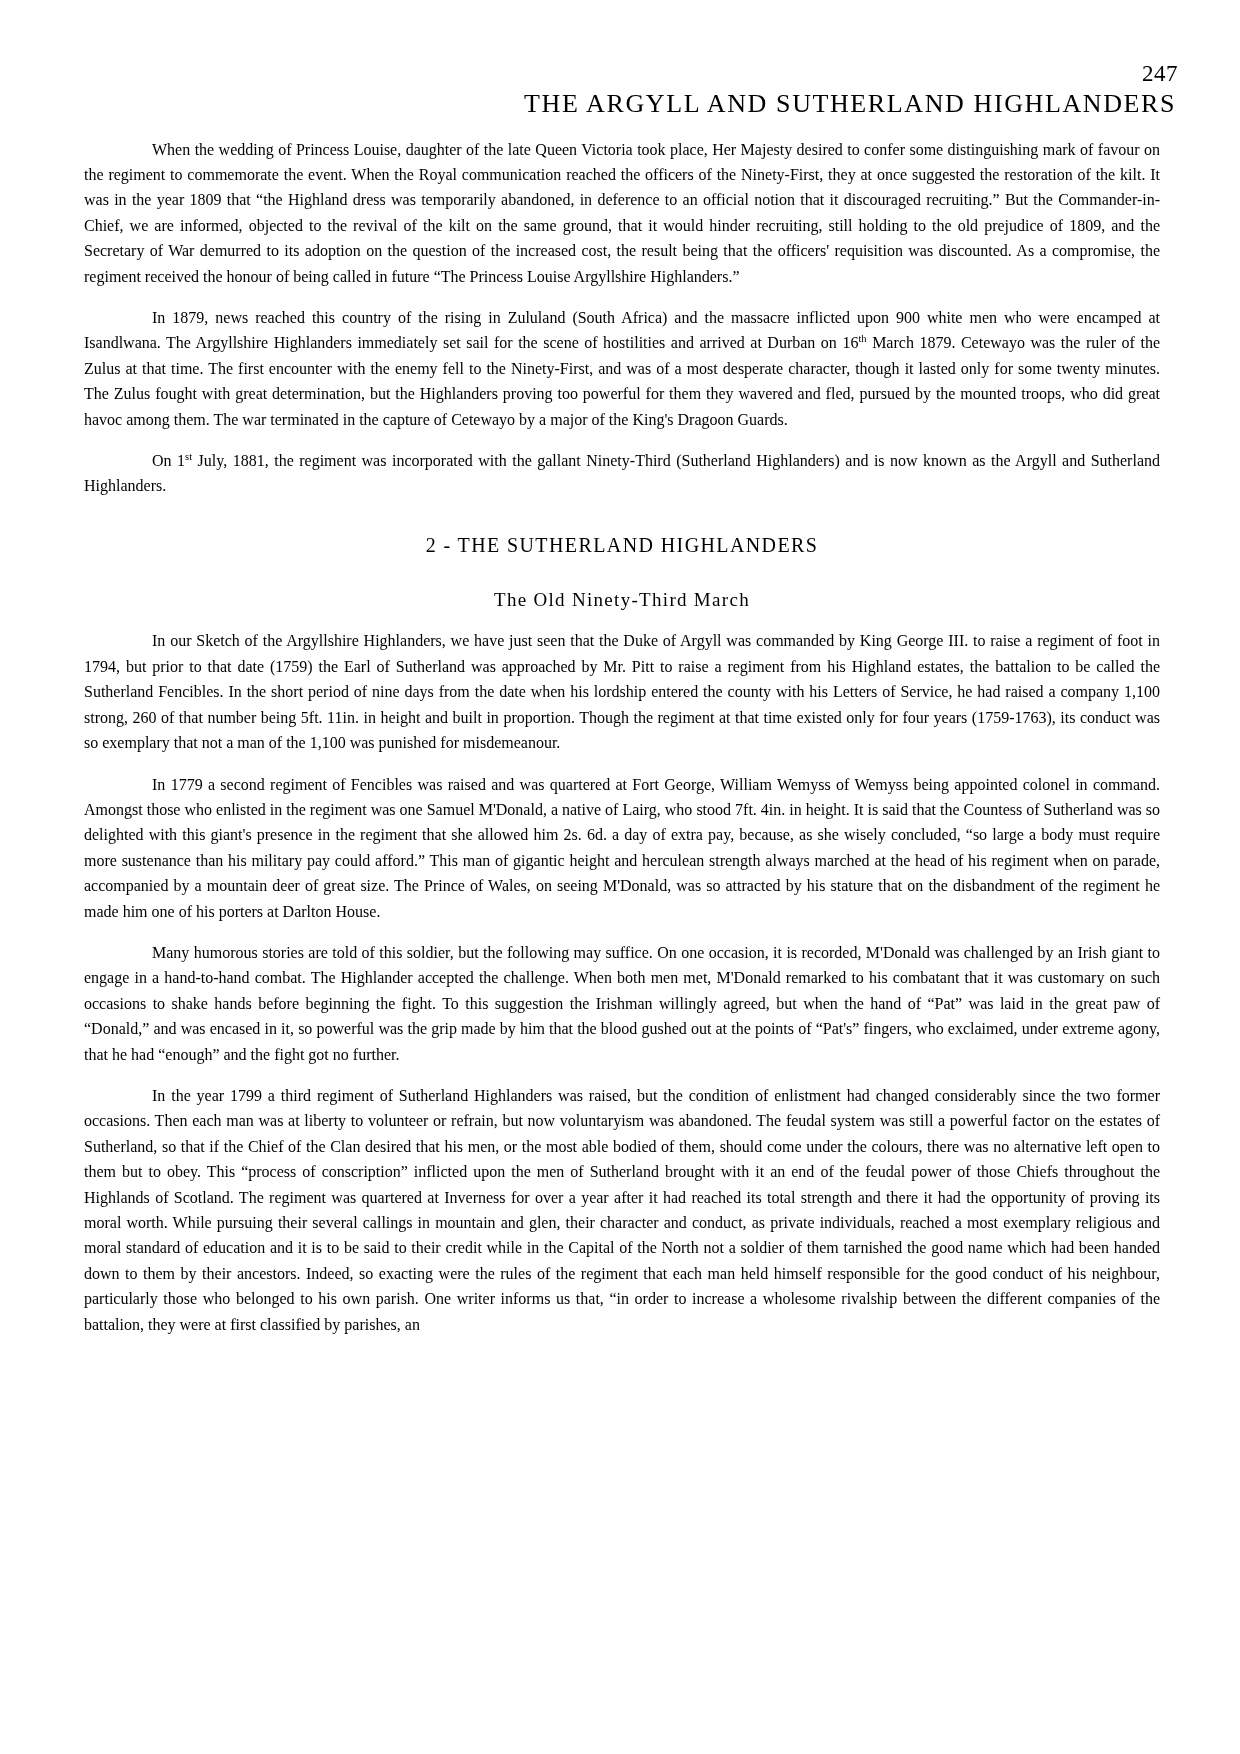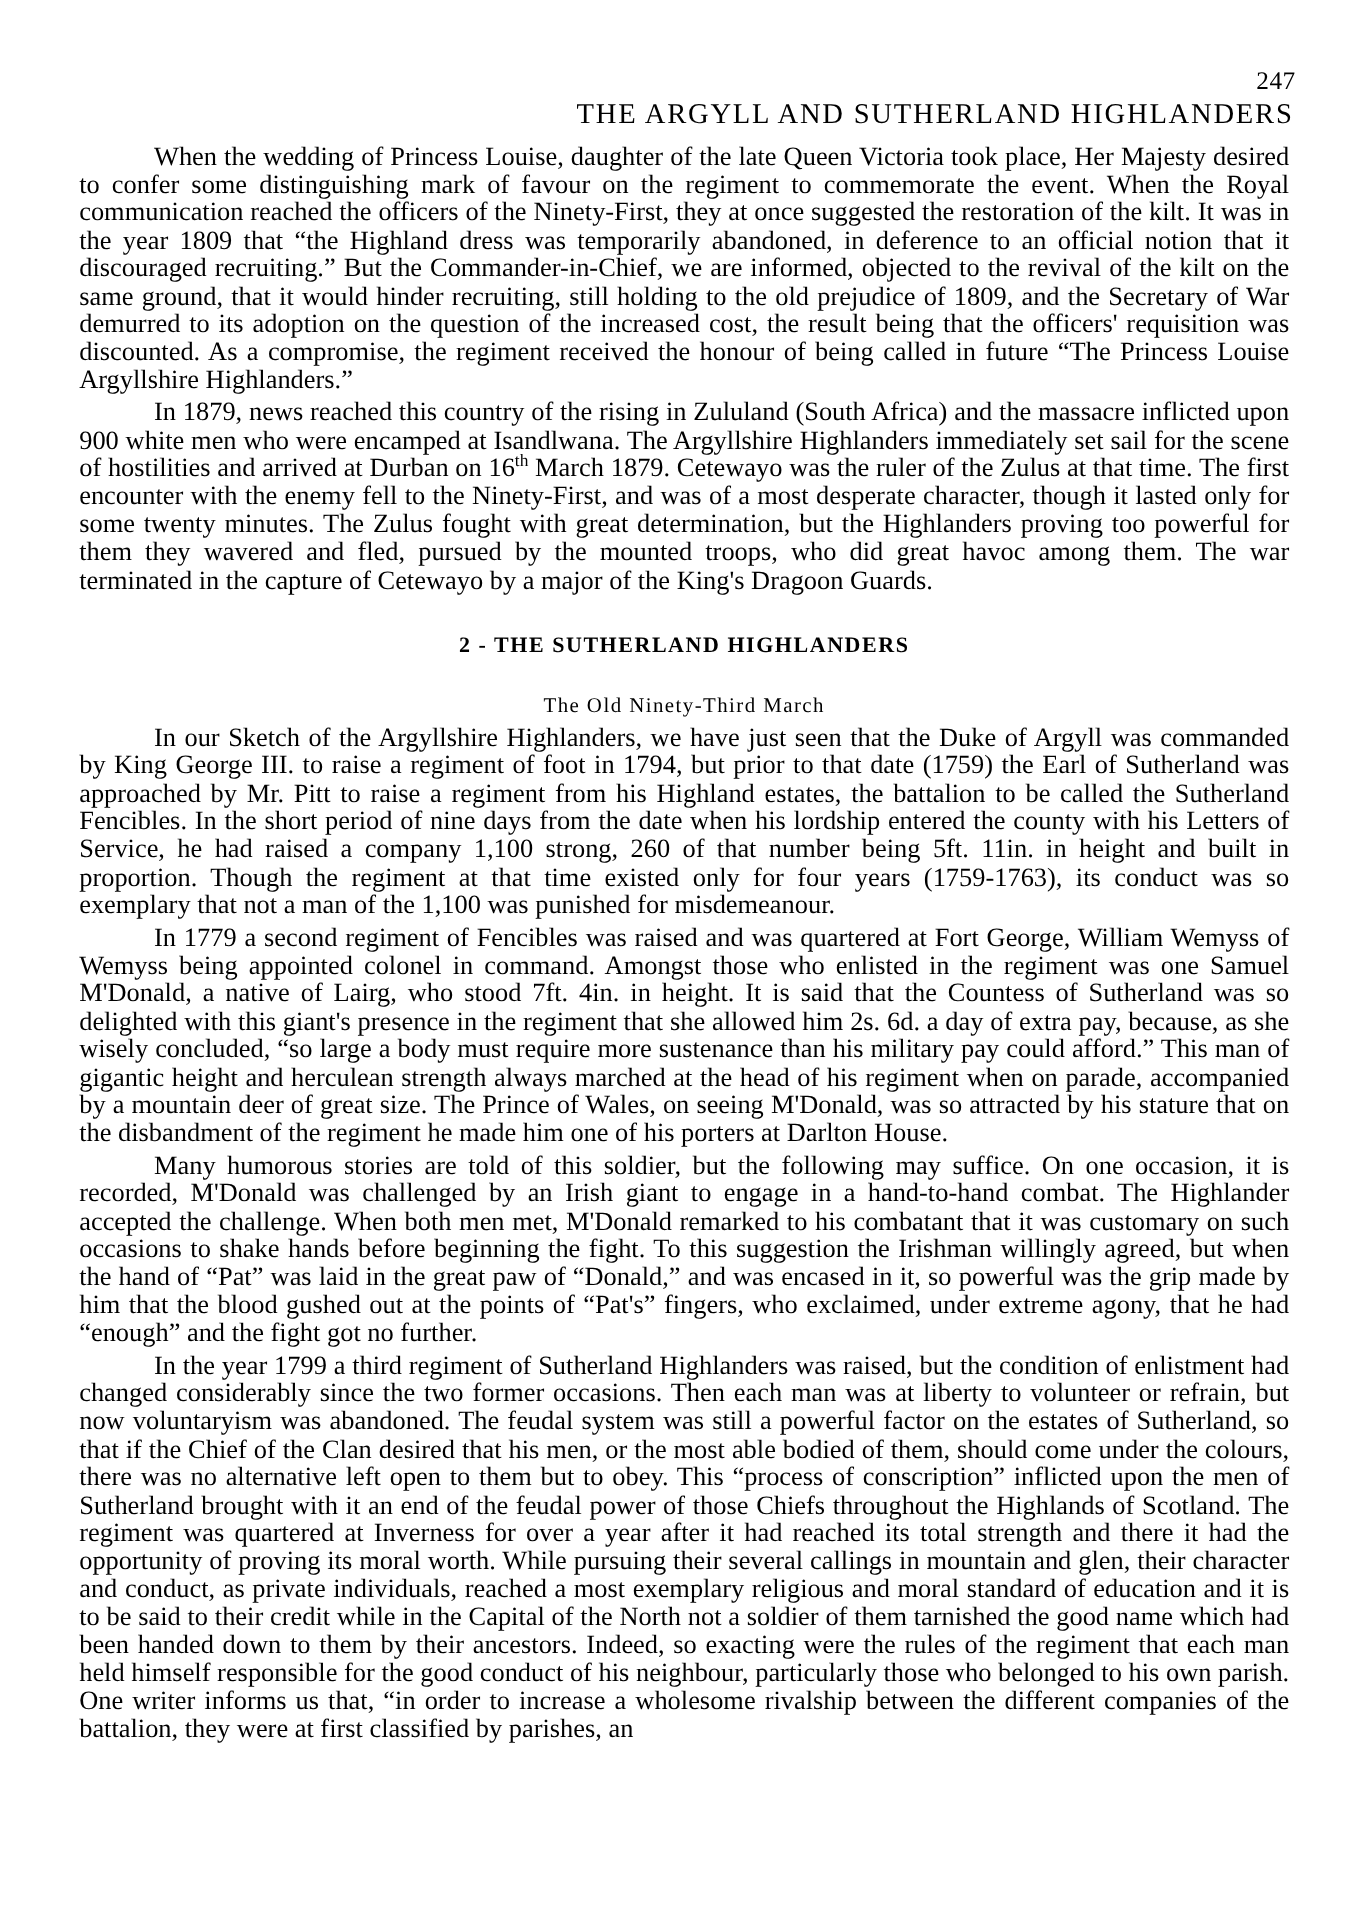--- a/index.html
+++ b/index.html
@@ -41,40 +41,40 @@
   h1.doc-title {
     font-size: 26px;
     font-weight: normal;
     letter-spacing: 1.6px;
     text-align: right;
     margin: 0 0 10px 0;
     line-height: 1.25;
   }
   h2.section-title {
     font-size: 20px;
-    font-weight: bold;
+    font-weight: normal;
     letter-spacing: 1.4px;
     text-align: center;
     margin: 33px 0 0 0;
     line-height: 1.3;
   }
   h3.section-subtitle {
     font-size: 19px;
     font-weight: normal;
     letter-spacing: 1.3px;
     text-align: center;
     margin: 30px 0 0 0;
     line-height: 1.3;
   }
   p.body-par {
-    font-size: 24px;
+    font-size: 16px;
     line-height: 25.4px;
     text-align: justify;
     text-justify: inter-word;
-    margin: 4px;
+    margin: 16px;
     text-indent: 68px;
     hyphens: none;
   }
   .block-after-title {
     margin-top: 4px;
   }
   .block-after-head {
     margin-top: 31px;
   }
   sup {
@@ -91,20 +91,21 @@
   <div class="page-number">247</div>
 
   <div class="content">
 
     <h1 class="doc-title">THE  ARGYLL  AND  SUTHERLAND  HIGHLANDERS</h1>
 
     <p class="body-par block-after-title">When the wedding of Princess Louise, daughter of the late Queen Victoria took place, Her Majesty desired to confer some distinguishing mark of favour on the regiment to commemorate the event.  When the Royal communication reached the officers of the Ninety-First, they at once suggested the restoration of the kilt.  It was in the year 1809 that “the Highland dress was temporarily abandoned, in deference to an official notion that it discouraged recruiting.”  But the Commander-in-Chief, we are informed, objected to the revival of the kilt on the same ground, that it would hinder recruiting, still holding to the old prejudice of 1809, and the Secretary of War demurred to its adoption on the question of the increased cost, the result being that the officers' requisition was discounted.  As a compromise, the regiment received the honour of being called in future “The Princess Louise Argyllshire Highlanders.”</p>
 
     <p class="body-par"><span>In 1879, news reached this country of the rising in Zululand (South Africa) and the massacre inflicted upon 900 white men who were encamped at Isandlwana.  The Argyllshire Highlanders immediately set sail for the scene of hostilities and arrived at Durban on 16</span><sup>th</sup><span> March 1879.  Cetewayo was the ruler of the Zulus at that time.  The first encounter with the enemy fell to the Ninety-First, and was of a most desperate character, though it lasted only for some twenty minutes.  The Zulus fought with great determination, but the Highlanders proving too powerful for them they wavered and fled, pursued by the mounted troops, who did great havoc among them.  The war terminated in the capture of Cetewayo by a major of the King's Dragoon Guards.</span></p>
 
+    <p class="body-par"><span>On 1</span><sup>st</sup><span> July, 1881, the regiment was incorporated with the gallant Ninety-Third (Sutherland Highlanders) and is now known as the Argyll and Sutherland Highlanders.</span></p>
 
     <h2 class="section-title">2 - THE  SUTHERLAND  HIGHLANDERS</h2>
 
     <h3 class="section-subtitle">The  Old  Ninety-Third  March</h3>
 
     <p class="body-par block-after-head">In our Sketch of the Argyllshire Highlanders, we have just seen that the Duke of Argyll was commanded by King George III. to raise a regiment of foot in 1794, but prior to that date (1759) the Earl of Sutherland was approached by Mr. Pitt to raise a regiment from his Highland estates, the battalion to be called the Sutherland Fencibles.  In the short period of nine days from the date when his lordship entered the county with his Letters of Service, he had raised a company 1,100 strong, 260 of that number being 5ft. 11in. in height and built in proportion.  Though the regiment at that time existed only for four years (1759-1763), its conduct was so exemplary that not a man of the 1,100 was punished for misdemeanour.</p>
 
     <p class="body-par">In 1779 a second regiment of Fencibles was raised and was quartered at Fort George, William Wemyss of Wemyss being appointed colonel in command.  Amongst those who enlisted in the regiment was one Samuel M'Donald, a native of Lairg, who stood 7ft. 4in. in height.  It is said that the Countess of Sutherland was so delighted with this giant's presence in the regiment that she allowed him 2s. 6d. a day of extra pay, because, as she wisely concluded, “so large a body must require more sustenance than his military pay could afford.”  This man of gigantic height and herculean strength always marched at the head of his regiment when on parade, accompanied by a mountain deer of great size.  The Prince of Wales, on seeing M'Donald, was so attracted by his stature that on the disbandment of the regiment he made him one of his porters at Darlton House.</p>
 
     <p class="body-par">Many humorous stories are told of this soldier, but the following may suffice.  On one occasion, it is recorded, M'Donald was challenged by an Irish giant to engage in a hand-to-hand combat.  The Highlander accepted the challenge.  When both men met, M'Donald remarked to his combatant that it was customary on such occasions to shake hands before beginning the fight.  To this suggestion the Irishman willingly agreed, but when the hand of “Pat” was laid in the great paw of “Donald,” and was encased in it, so powerful was the grip made by him that the blood gushed out at the points of “Pat's” fingers, who exclaimed, under extreme agony, that he had “enough” and the fight got no further.</p>

